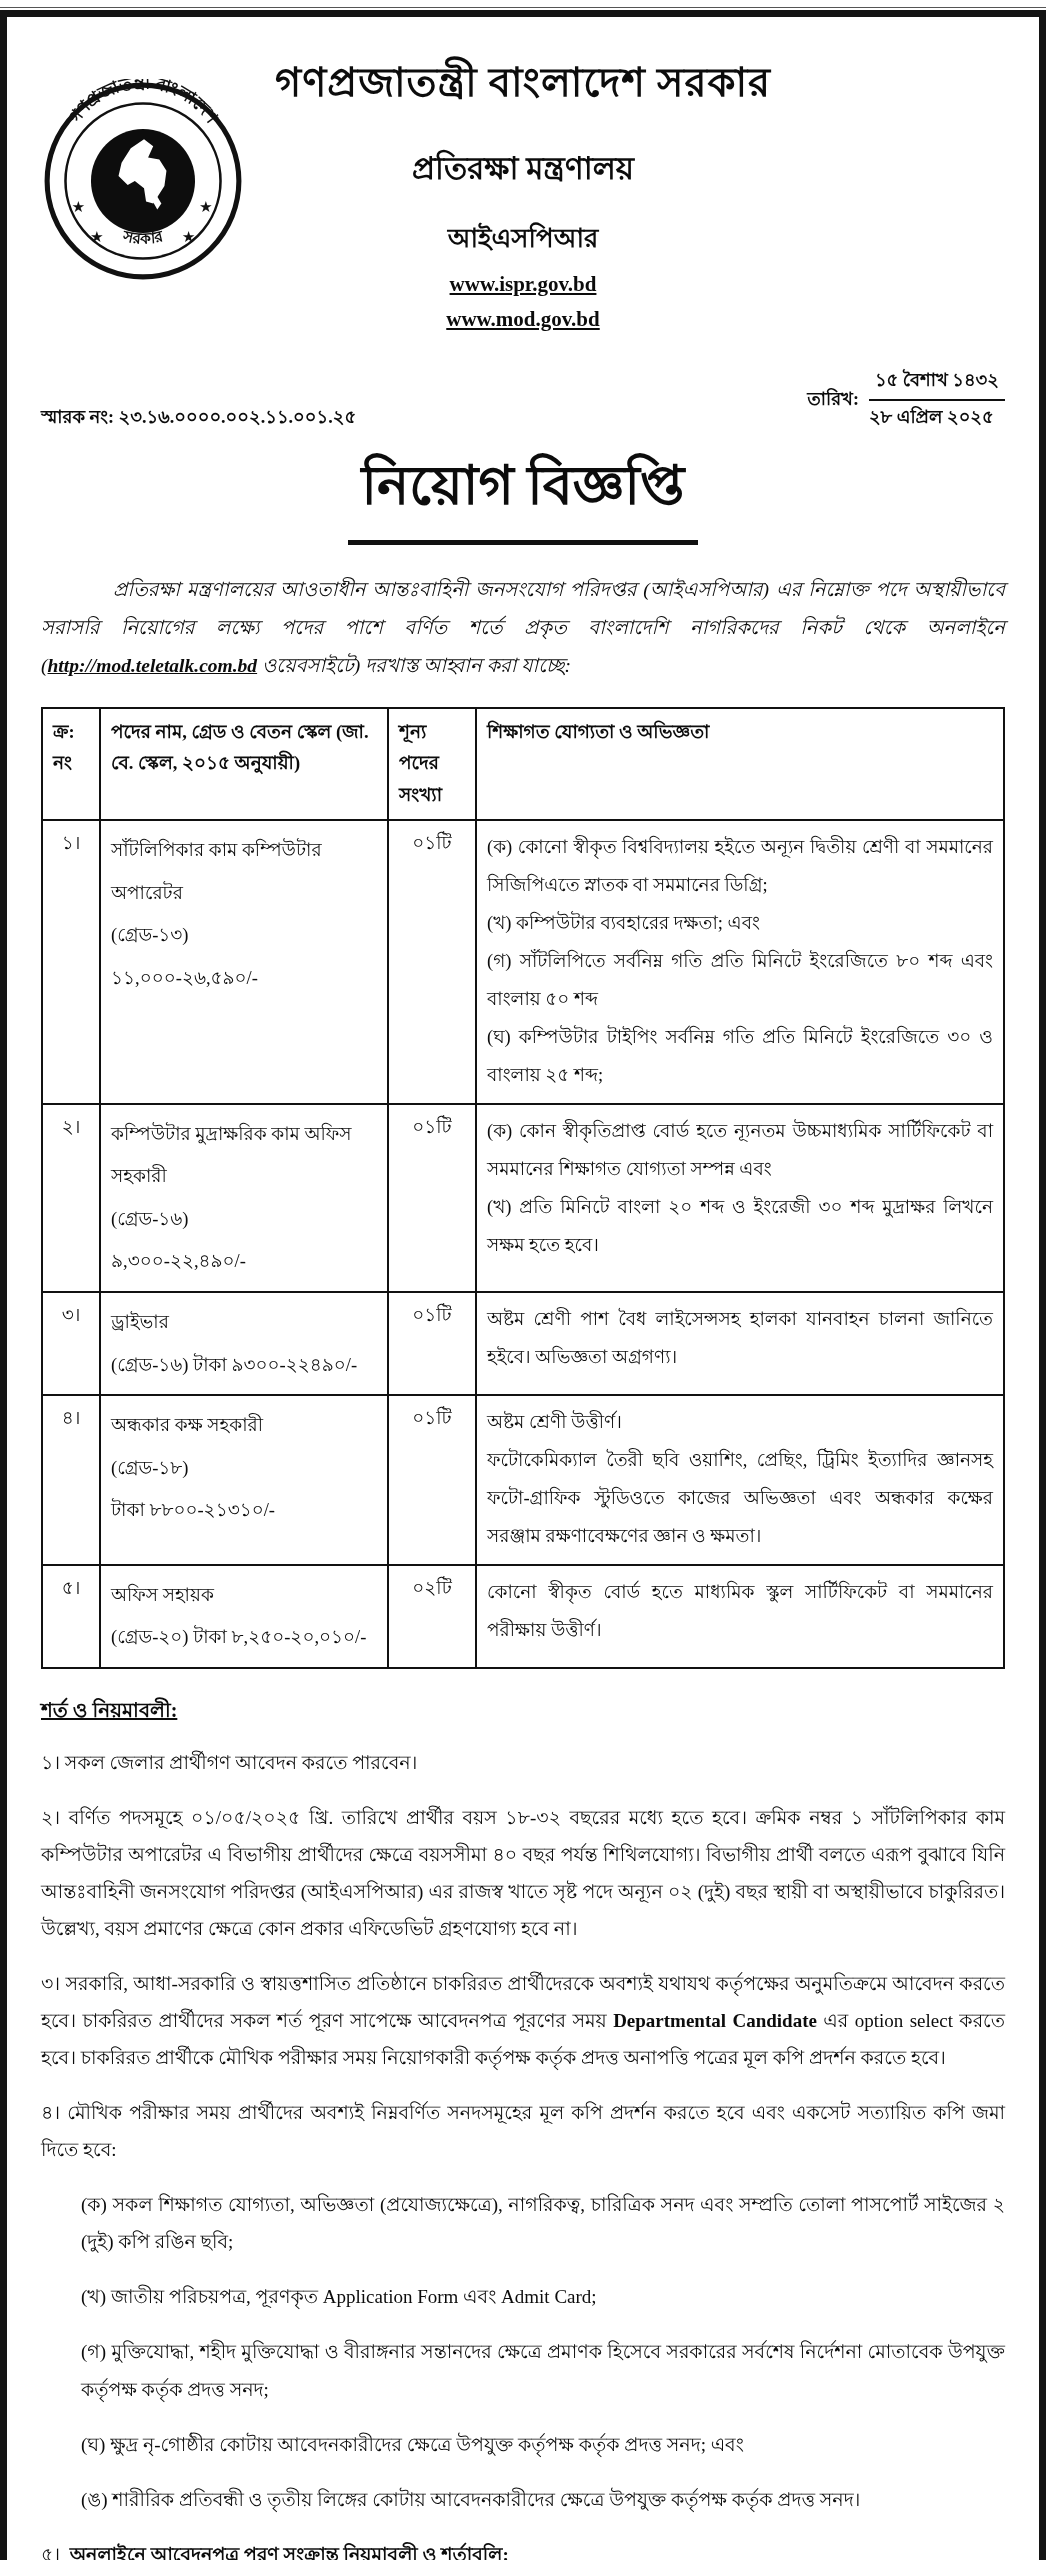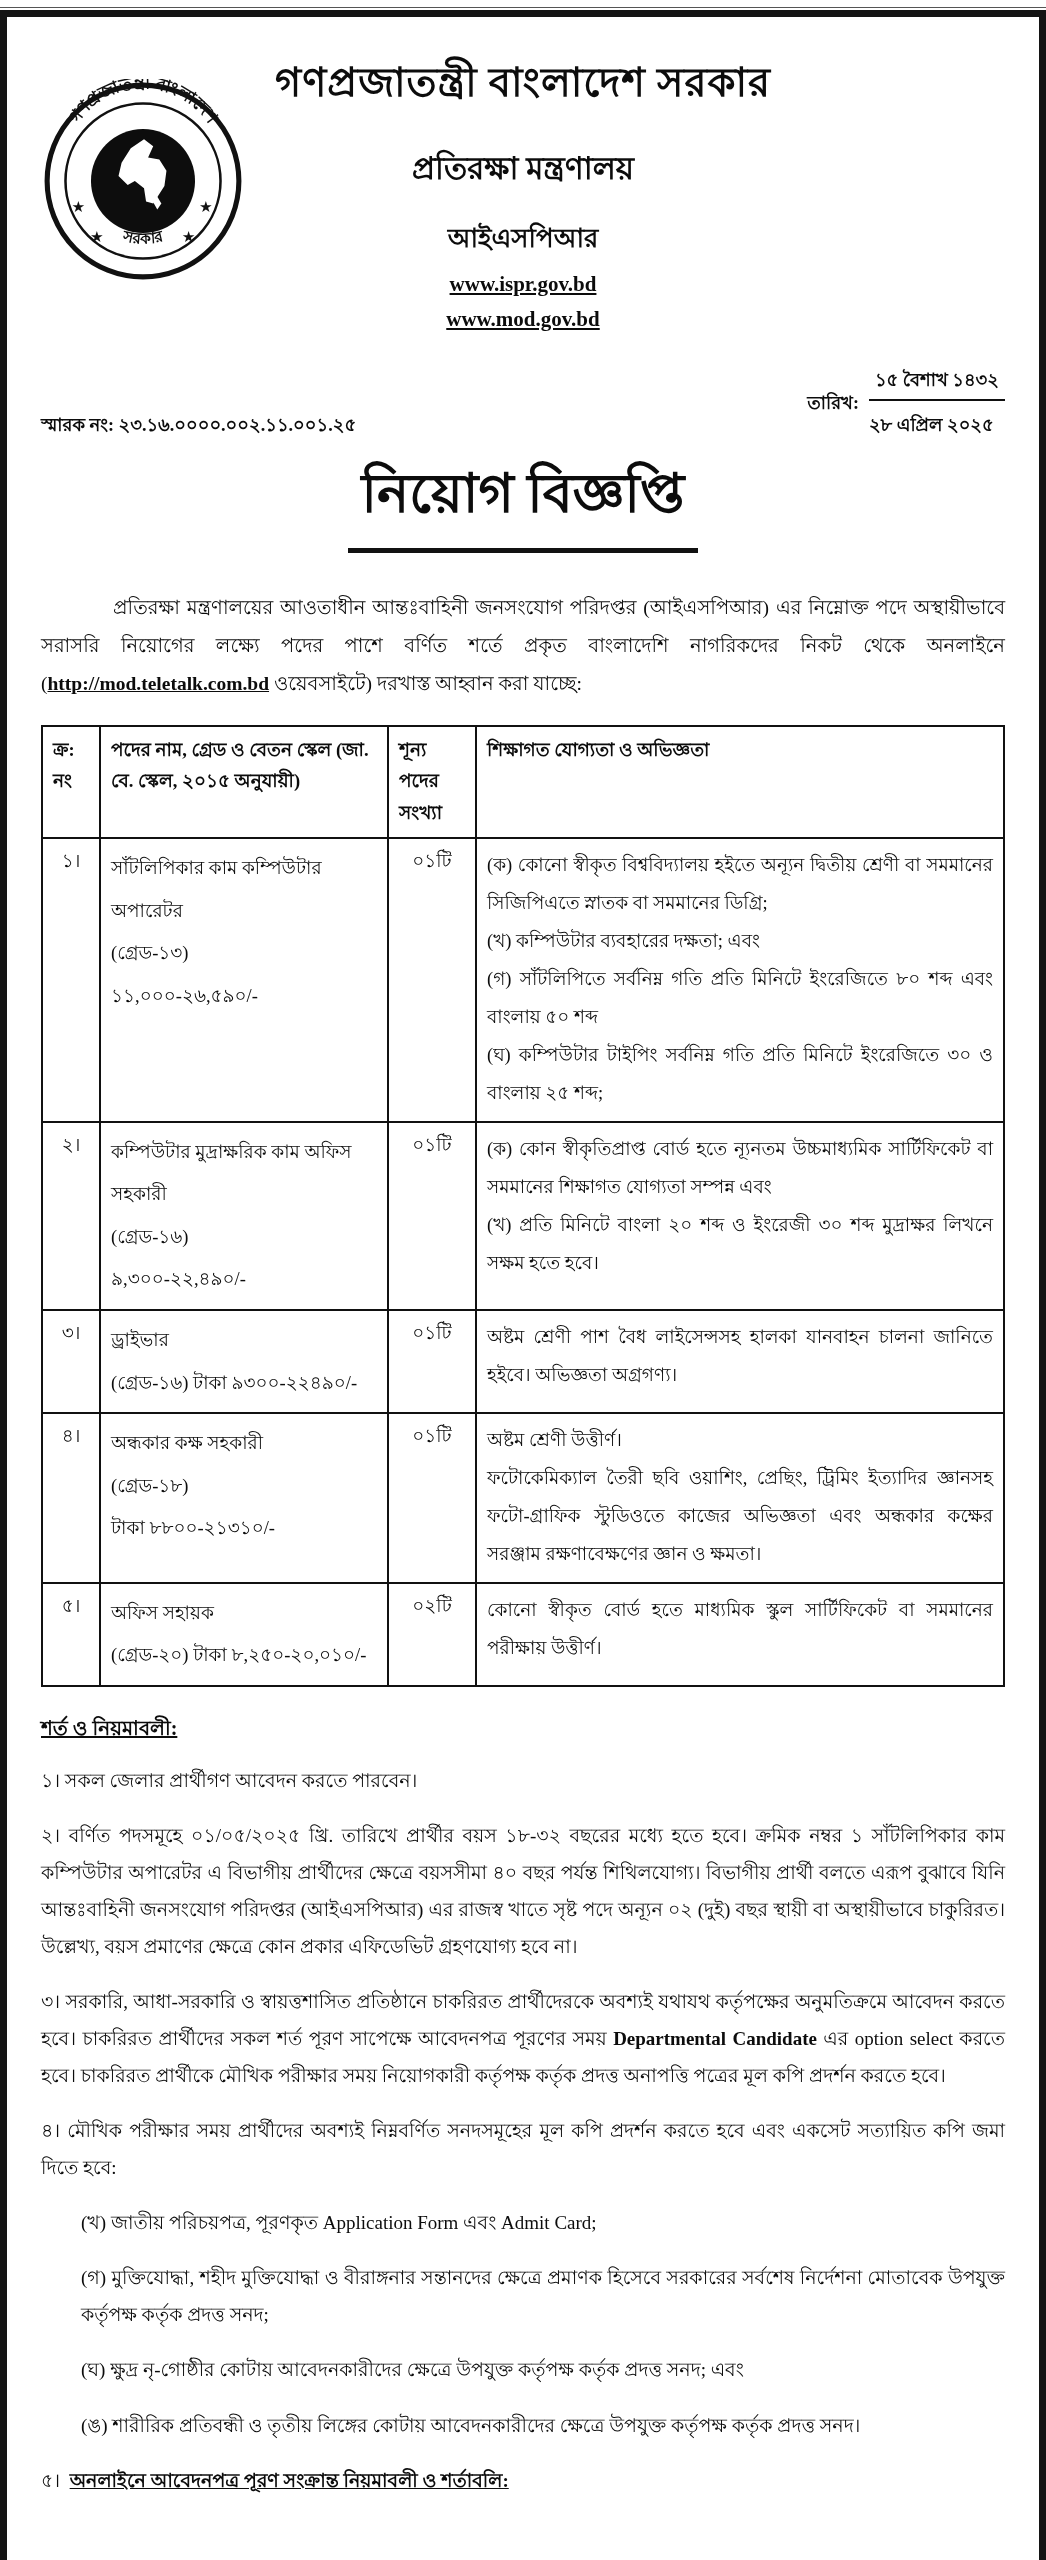--- a/index.html
+++ b/index.html
@@ -20,28 +20,28 @@
   .hdr-dept { font-size:26px; font-weight:bold; margin-top:22px; }
   .hdr-url { font-size:21px; font-weight:bold; text-decoration:underline; margin-top:10px; font-family:"Liberation Serif",serif; }
   .hdr-url:first-of-type { margin-top:16px; }
 
   
   .memo-row { display:flex; justify-content:space-between; align-items:flex-end; margin-top:34px; font-size:18px; }
   .memo-no { font-weight:bold; }
   .date-wrap { display:flex; align-items:center; gap:10px; font-weight:bold; }
   .date-frac { display:inline-block; }
   .date-top { border-bottom:2px solid #111; padding:0 6px 2px 6px; }
-  .date-bot { padding-top:10px; }
+  .date-bot { padding-top:2px; }
 
   
   .title-wrap { text-align:center; margin-top:10px; }
   .doc-title { display:inline-block; font-size:54px; font-weight:bold; border-bottom:5px solid #111; padding:0 14px 6px 14px; }
 
   
-  .intro { margin-top:36px; font-size:19.5px; line-height:1.95; text-align:justify; text-indent:72px; }
+  .intro { margin-top:26px; font-size:19.5px; line-height:1.95; text-align:justify; text-indent:72px;font-style:italic; }
   .u-bold { font-weight:bold; text-decoration:underline; }
 
   
   table.posts { width:100%; border-collapse:collapse; margin-top:22px; }
   table.posts th, table.posts td { border:2px solid #111; vertical-align:top; padding:8px 10px; font-size:18.5px; }
   table.posts th { text-align:left; font-weight:bold; line-height:1.7; vertical-align:top; }
   .col-sl { width:58px; } .col-post { width:288px; } .col-vac { width:88px; }
   td.sl { text-align:center; }
   td.post { white-space:pre-line; line-height:2.3; }
   td.vac { text-align:center; }
@@ -169,20 +169,21 @@
   <div class="terms">
     <div class="bn terms-h">শর্ত ও নিয়মাবলী:</div>
 
     <p class="bn t-item">১।  সকল জেলার প্রার্থীগণ আবেদন করতে পারবেন।</p>
 
     <p class="bn t-item">২। বর্ণিত পদসমূহে ০১/০৫/২০২৫ খ্রি. তারিখে প্রার্থীর বয়স ১৮-৩২ বছরের মধ্যে হতে হবে। ক্রমিক নম্বর ১ সাঁটলিপিকার কাম কম্পিউটার অপারেটর এ বিভাগীয় প্রার্থীদের ক্ষেত্রে বয়সসীমা ৪০ বছর পর্যন্ত  শিথিলযোগ্য। বিভাগীয় প্রার্থী বলতে এরূপ বুঝাবে যিনি আন্তঃবাহিনী জনসংযোগ পরিদপ্তর (আইএসপিআর) এর রাজস্ব খাতে সৃষ্ট পদে অন্যূন ০২ (দুই) বছর স্থায়ী বা অস্থায়ীভাবে চাকুরিরত। উল্লেখ্য, বয়স প্রমাণের ক্ষেত্রে কোন প্রকার এফিডেভিট গ্রহণযোগ্য হবে না।</p>
 
     <p class="bn t-item"><span>৩। সরকারি, আধা-সরকারি ও স্বায়ত্তশাসিত প্রতিষ্ঠানে চাকরিরত প্রার্থীদেরকে অবশ্যই যথাযথ কর্তৃপক্ষের অনুমতিক্রমে আবেদন করতে হবে। চাকরিরত প্রার্থীদের সকল শর্ত পূরণ সাপেক্ষে আবেদনপত্র পূরণের সময় </span><span class="en" style="font-weight:bold">Departmental Candidate</span><span> এর option select করতে হবে। চাকরিরত প্রার্থীকে মৌখিক পরীক্ষার সময় নিয়োগকারী কর্তৃপক্ষ কর্তৃক প্রদত্ত অনাপত্তি পত্রের মূল কপি প্রদর্শন করতে হবে।</span></p>
 
     <p class="bn t-item">৪।  মৌখিক পরীক্ষার সময় প্রার্থীদের অবশ্যই নিম্নবর্ণিত সনদসমূহের মূল কপি প্রদর্শন করতে হবে এবং একসেট সত্যায়িত কপি জমা দিতে হবে:</p>
+    <p class="bn t-item t-sub">(ক) সকল শিক্ষাগত যোগ্যতা, অভিজ্ঞতা (প্রযোজ্যক্ষেত্রে), নাগরিকত্ব, চারিত্রিক সনদ এবং সম্প্রতি তোলা পাসপোর্ট সাইজের ২ (দুই) কপি রঙিন ছবি;</p>
     <p class="bn t-item t-sub">(খ) জাতীয় পরিচয়পত্র, পূরণকৃত Application Form এবং Admit Card;</p>
     <p class="bn t-item t-sub">(গ) মুক্তিযোদ্ধা, শহীদ মুক্তিযোদ্ধা ও বীরাঙ্গনার সন্তানদের ক্ষেত্রে প্রমাণক হিসেবে সরকারের সর্বশেষ নির্দেশনা মোতাবেক উপযুক্ত কর্তৃপক্ষ কর্তৃক প্রদত্ত সনদ;</p>
     <p class="bn t-item t-sub">(ঘ) ক্ষুদ্র নৃ-গোষ্ঠীর কোটায় আবেদনকারীদের ক্ষেত্রে উপযুক্ত কর্তৃপক্ষ কর্তৃক প্রদত্ত সনদ; এবং</p>
     <p class="bn t-item t-sub">(ঙ) শারীরিক প্রতিবন্ধী ও তৃতীয় লিঙ্গের কোটায় আবেদনকারীদের ক্ষেত্রে উপযুক্ত কর্তৃপক্ষ কর্তৃক প্রদত্ত সনদ।</p>
 
     <p class="bn t-item"><span>৫।</span>&nbsp;&nbsp;<span class="sec5-h">অনলাইনে আবেদনপত্র পূরণ সংক্রান্ত নিয়মাবলী ও শর্তাবলি:</span></p>
 
   </div>
 
 </div>

